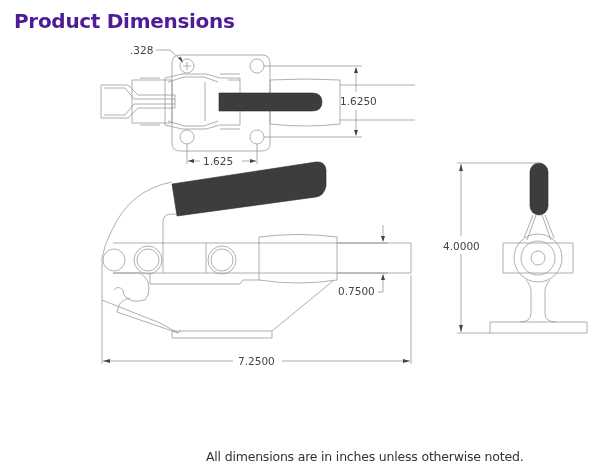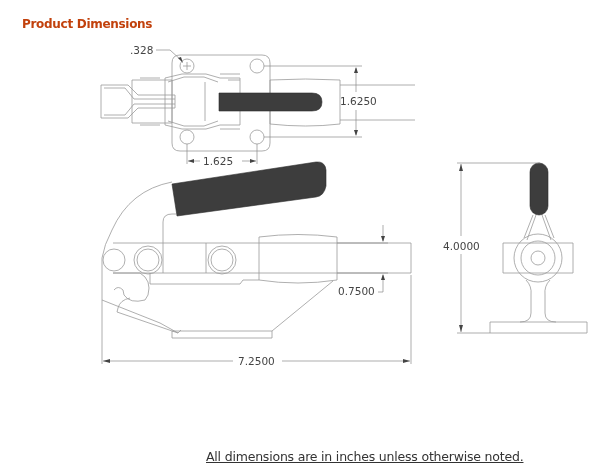--- a/index.html
+++ b/index.html
@@ -1,22 +1,22 @@
 <!DOCTYPE html>
 <html><head>
   <meta charset="utf-8">
   <style>
     html, body { margin: 0; padding: 0; background: #ffffff; }
     body { width: 600px; height: 468px; position: relative; overflow: hidden;
            font-family: "DejaVu Sans", "Liberation Sans", sans-serif; }
-    .title { position: absolute; left: 6px; top: 1px; font-size: 12px; font-weight: bold;
-             color: #c2410c; letter-spacing: -0.3px; margin: 16px; }
+    .title { position: absolute; left: 6px; top: 1px; font-size: 20px; font-weight: bold;
+             color: #4c1d95; letter-spacing: -0.3px; margin: 8px; }
     .drawing { position: absolute; left: 0; top: 0; width: 600px; height: 468px; }
     .note { position: absolute; left: 206px; top: 449px; font-size: 12.5px; color: #333;
-            letter-spacing: -0.2px; text-decoration: underline; }
+            letter-spacing: -0.2px; }
     svg text { font-family: "DejaVu Sans", "Liberation Sans", sans-serif; font-size: 10.5px; fill: #444; }
     .ln { fill: none; stroke: #9a9a9a; stroke-width: 0.8; }
     .dim { fill: none; stroke: #8a8a8a; stroke-width: 0.7; }
     .grip { fill: #3d3d3d; stroke: #2e2e2e; stroke-width: 0.6; }
     .arrow { fill: #444; }
   </style>
 </head>
 <body>
 
 <h1 class="title">Product Dimensions</h1>

